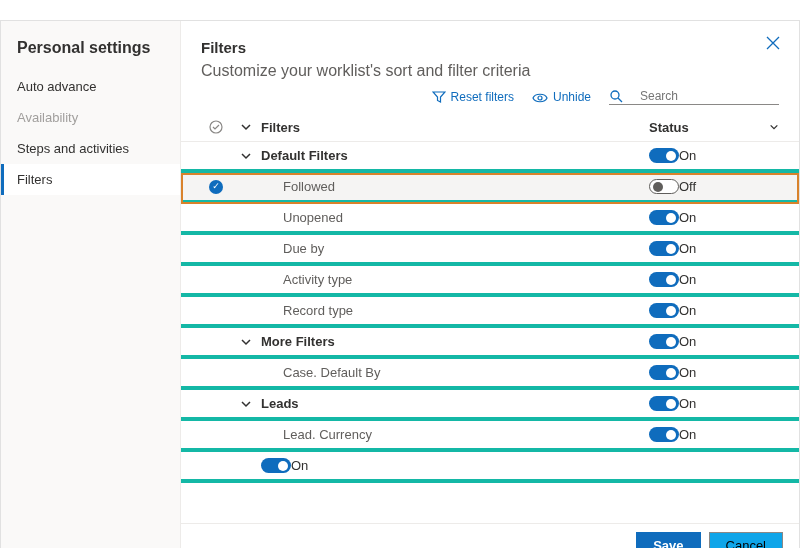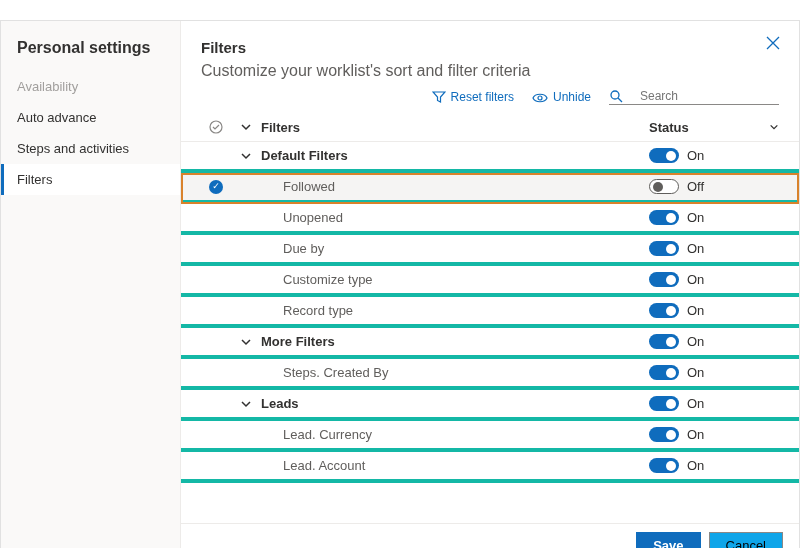--- a/index.html
+++ b/index.html
@@ -37,36 +37,36 @@
   .checkmark { width:14px; height:14px; border-radius:50%; border:1.5px solid #8a8886; }
   .checkmark.checked { width:14px;height:14px;border-radius:50%;background:#0f6cbd;border:none;display:flex;align-items:center;justify-content:center;}
   .checkmark.checked::after{content:"✓";color:#fff;font-size:9px;line-height:1;}
   
   .toggle { width:30px; height:15px; border-radius:8px; position:relative; }
   .toggle.on { background:#0f6cbd; }
   .toggle.off { background:#fff; border:1px solid #605e5c; }
   .knob { position:absolute; width:10px; height:10px; border-radius:50%; top:2.5px; }
   .toggle.on .knob { background:#fff; right:3px; }
   .toggle.off .knob { background:#605e5c; left:3px; top:1.5px; }
-  .status-cell { display:flex; align-items:center; gap:8px; }
+  .status-cell { display:flex; align-items:center; }
   
   .footer { position:absolute; bottom:0; left:0; right:0; height:44px; border-top:1px solid #edebe9; display:flex; justify-content:flex-end; align-items:center; gap:8px; padding:0 16px; background:#fff;}
   .btn { height:28px; padding:0 16px; font-size:13px; border:1px solid #8a8886; background:#0ea5e9; cursor:pointer; }
   .btn.primary { background:#0f6cbd; border-color:#0f6cbd; color:#fff; font-weight:600; }
   svg { display:block; }
 </style>
 </head>
 <body>
 
 <div class="app">
 
   <div class="sidebar">
     <div class="sidebar-title">Personal settings</div>
+    <div class="sidebar-item">Auto advance</div>
     <div class="sidebar-item disabled">Availability</div>
-    <div class="sidebar-item">Auto advance</div>
     <div class="sidebar-item">Steps and activities</div>
     <div class="sidebar-item active">Filters</div>
   </div>
 
   <div class="main">
 
     <div class="header">
       <div class="page-title">Filters</div>
       <div class="subtitle">Customize your worklist's sort and filter criteria</div>
       <div class="close-btn">
@@ -175,21 +175,21 @@
               <div class="toggle on">
                 <div class="knob"></div>
               </div>
               <span>On</span>
             </div>
           </div>
         </div>
         <div class="row">
           <div class="col-check"></div>
           <div class="col-expand"></div>
-          <div class="col-name child">Customize type</div>
+          <div class="col-name child">Activity type</div>
           <div class="col-status">
             <div class="status-cell">
               <div class="toggle on">
                 <div class="knob"></div>
               </div>
               <span>On</span>
             </div>
           </div>
         </div>
         <div class="row">
@@ -218,21 +218,21 @@
               <div class="toggle on">
                 <div class="knob"></div>
               </div>
               <span>On</span>
             </div>
           </div>
         </div>
         <div class="row">
           <div class="col-check"></div>
           <div class="col-expand"></div>
-          <div class="col-name child">Steps. Created By</div>
+          <div class="col-name child">Case. Default By</div>
           <div class="col-status">
             <div class="status-cell">
               <div class="toggle on">
                 <div class="knob"></div>
               </div>
               <span>On</span>
             </div>
           </div>
         </div>
         <div class="row group">
@@ -261,21 +261,20 @@
               <div class="toggle on">
                 <div class="knob"></div>
               </div>
               <span>On</span>
             </div>
           </div>
         </div>
         <div class="row">
           <div class="col-check"></div>
           <div class="col-expand"></div>
-          <div class="col-name child">Lead. Account</div>
           <div class="col-status">
             <div class="status-cell">
               <div class="toggle on">
                 <div class="knob"></div>
               </div>
               <span>On</span>
             </div>
           </div>
         </div>
       </div>

